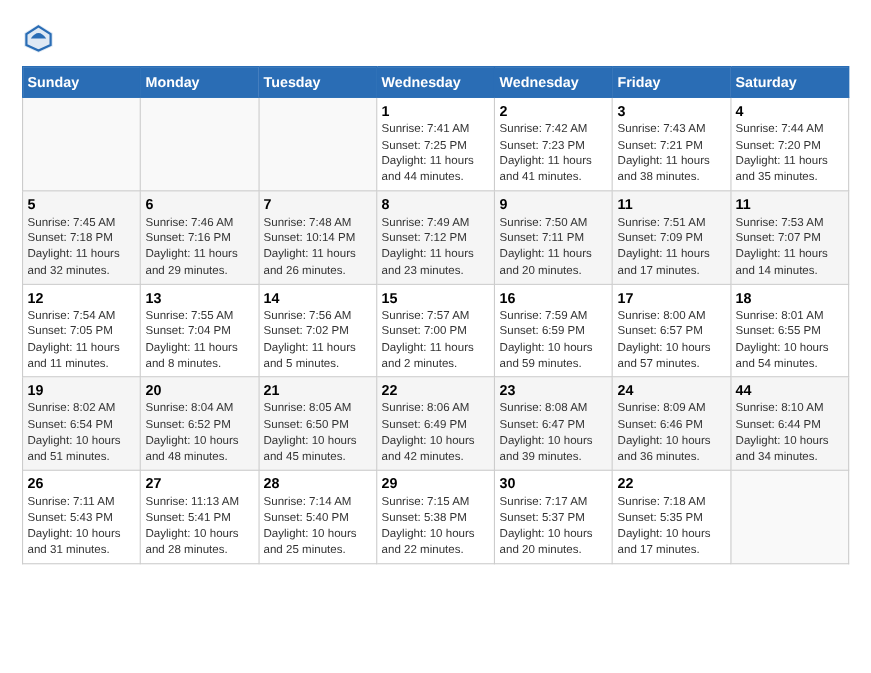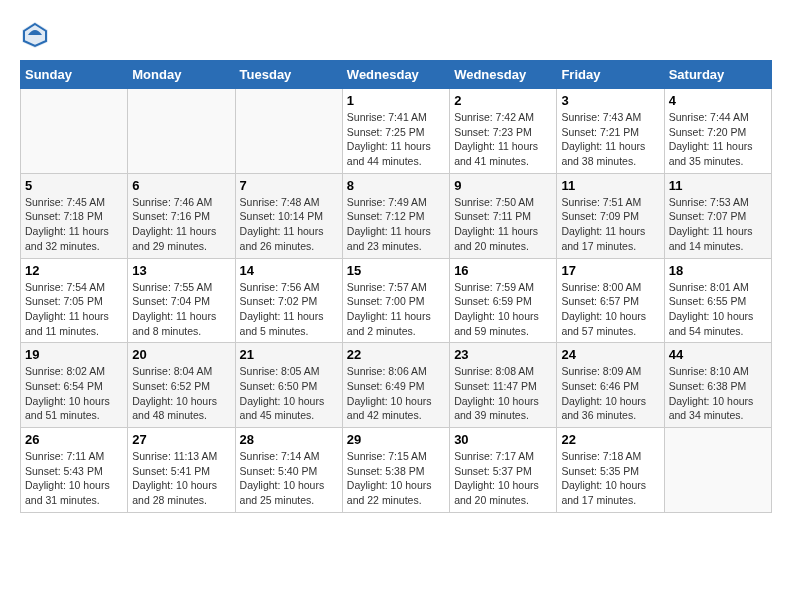--- a/index.html
+++ b/index.html
@@ -265,33 +265,33 @@
         </td>
         <td>
           <span class="day-num">22</span>
           <div class="day-detail">Sunrise: 8:06 AM
 Sunset: 6:49 PM
 Daylight: 10 hours and 42 minutes.</div>
         </td>
         <td>
           <span class="day-num">23</span>
           <div class="day-detail">Sunrise: 8:08 AM
-Sunset: 11:47 PM
+Sunset: 6:47 PM
 Daylight: 10 hours and 39 minutes.</div>
         </td>
         <td>
           <span class="day-num">24</span>
           <div class="day-detail">Sunrise: 8:09 AM
 Sunset: 6:46 PM
 Daylight: 10 hours and 36 minutes.</div>
         </td>
         <td>
           <span class="day-num">44</span>
           <div class="day-detail">Sunrise: 8:10 AM
-Sunset: 6:38 PM
+Sunset: 6:44 PM
 Daylight: 10 hours and 34 minutes.</div>
         </td>
       </tr>
       <tr>
         <td>
           <span class="day-num">26</span>
           <div class="day-detail">Sunrise: 7:11 AM
 Sunset: 5:43 PM
 Daylight: 10 hours and 31 minutes.</div>
         </td>

